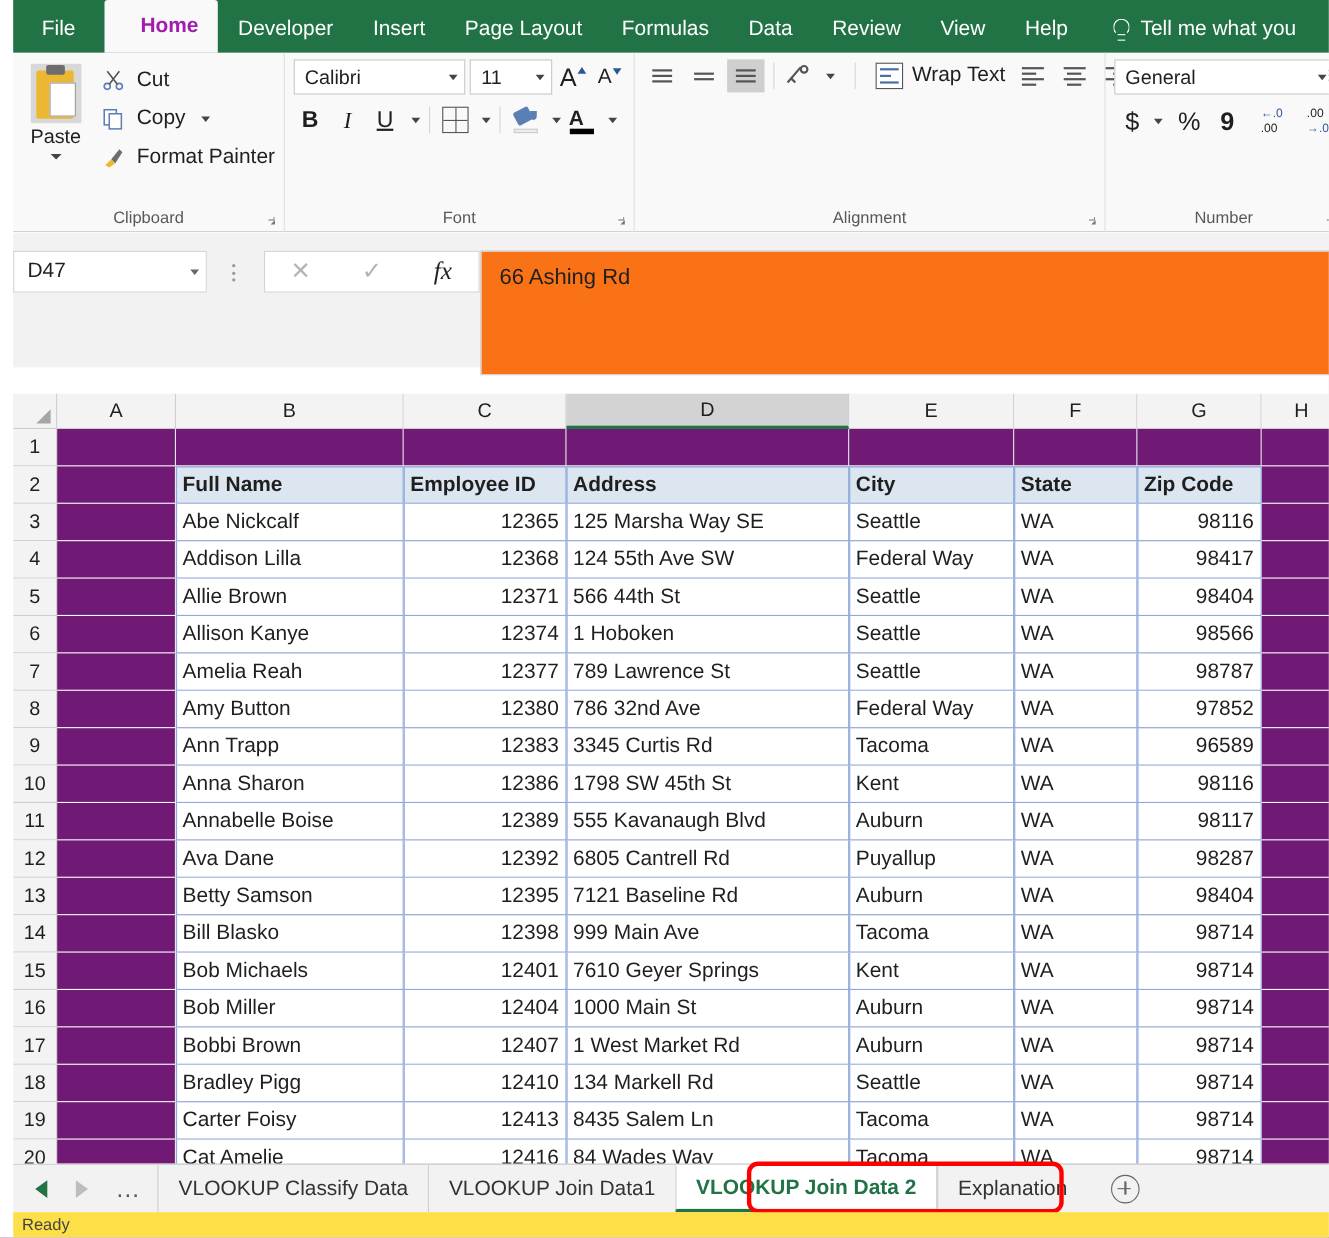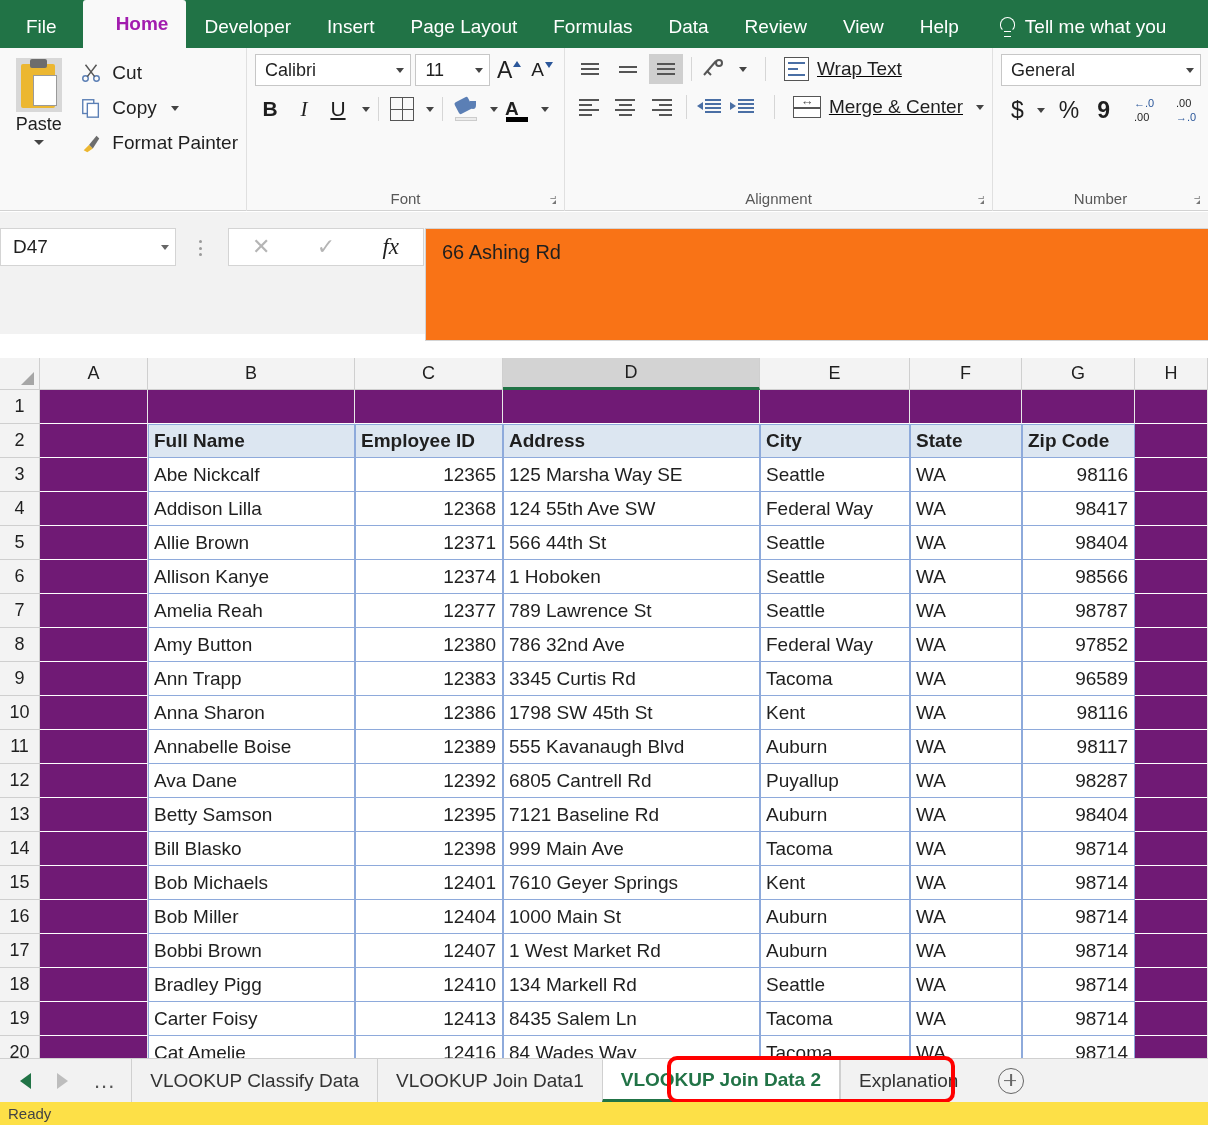--- a/index.html
+++ b/index.html
@@ -2,21 +2,21 @@
 <html><head>
 <meta charset="utf-8">
 <style>
   * { box-sizing: border-box; margin: 0; padding: 0; }
   html, body {
     width: 1208px; height: 1125px;
     font-family: "Liberation Sans", sans-serif;
     background: #ffffff;
     overflow: hidden;
   }
-  #app { position: relative; width: 1072px; height: 1125px; }
+  #app { position: relative; width: 1072px; height: 1125px; margin-left: 12px; }
 
   
   .ribbon-tabs {
     position: absolute; top: 0; left: 0; width: 1208px; height: 48px;
     background: #217346; display: flex; align-items: flex-end;
   }
   .rtab {
     height: 42px; padding: 0 18px; display: flex; align-items: center;
     color: #ffffff; font-size: 19px; white-space: nowrap;
     border-radius: 3px 3px 0 0;
@@ -110,21 +110,21 @@
                      background: #5b7fb5; transform: rotate(-28deg); border-radius: 2px; }
   .fill-ic .drip { position: absolute; right: 2px; top: 4px; width: 6px; height: 8px;
                    background: #5b7fb5; border-radius: 0 0 50% 50%; }
   .fill-ic .bar { position: absolute; left: 1px; bottom: 0; width: 22px; height: 4px; background: #ececec; border: 1px solid #ccc; }
   .fcolor-ic { width: 24px; height: 26px; position: relative; }
   .fcolor-ic .A { font-size: 19px; font-weight: bold; color: #1f1f1f; line-height: 19px; text-align: center; }
   .fcolor-ic .bar { position: absolute; left: 1px; bottom: 0; width: 22px; height: 5px; background: #000; }
 
   
   .g-align { width: 428px; }
-  .align-rows { display: flex; flex-direction: column; gap: 8px; width: 100%; text-decoration: underline; }
+  .align-rows { display: flex; flex-direction: row; gap: 8px; width: 100%; }
   .abtn { width: 34px; height: 30px; display: flex; flex-direction: column;
           align-items: center; justify-content: center; gap: 3px; }
   .abtn.sel { background: #cfcfcf; }
   .abtn i { display: block; height: 2px; background: #555; }
   .wrap-cmd { display: flex; align-items: center; gap: 8px; font-size: 19px; color: #1f1f1f; white-space: nowrap; }
   .wrapic { width: 25px; height: 24px; border: 1.5px solid #555; position: relative; background: #fff; }
   .wrapic i { position: absolute; left: 3px; height: 2px; background: #4a6fa5; }
   .mergeic { width: 28px; height: 22px; border: 1.5px solid #555; position: relative; background: #fff; }
   .mergeic::before { content:""; position:absolute; left:0; top:50%; width:100%; height:1.5px; background:#555; }
   .mergeic::after { content:"↔"; position:absolute; left:50%; top:-4px; transform:translateX(-50%); font-size:13px; color:#555; }
@@ -325,20 +325,24 @@
           <div class="cmd">
             <span class="ic">
               <svg width="22" height="22" viewBox="0 0 24 24">
                   <path d="M4 20 L10 14 L14 18 L8 22 Z" fill="#ecb731"></path>
                   <path d="M10 14 L18 4 L21 7 L14 18 Z" fill="#6d6d6d"></path>
                 </svg>
             </span>
             <span>Format Painter</span>
           </div>
         </div>
+      </div>
+      <div class="group-label">
+        <span>Clipboard</span>
+        <span class="dlg-launch"></span>
       </div>
     </div>
 
     <div class="group g-font">
       <div class="group-body">
         <div class="font-rows">
           <div class="frow">
             <div class="combo font-name">
               <span class="val">Calibri</span>
               <span class="cv"></span>

